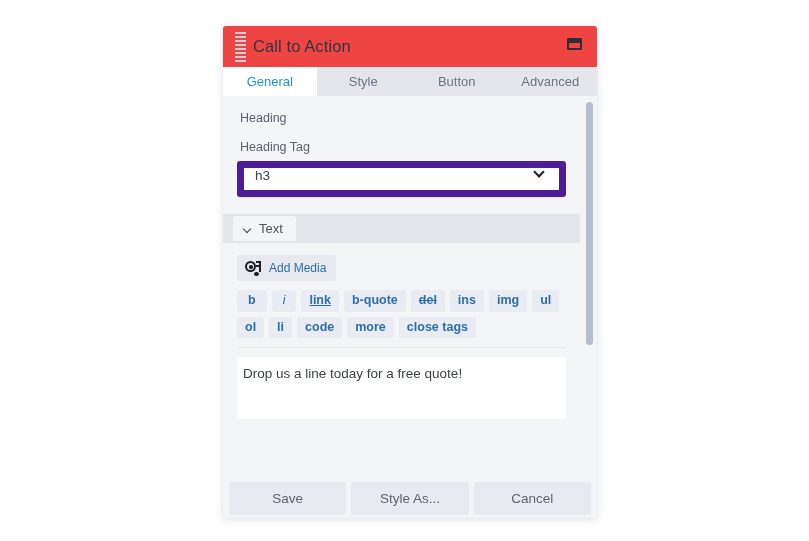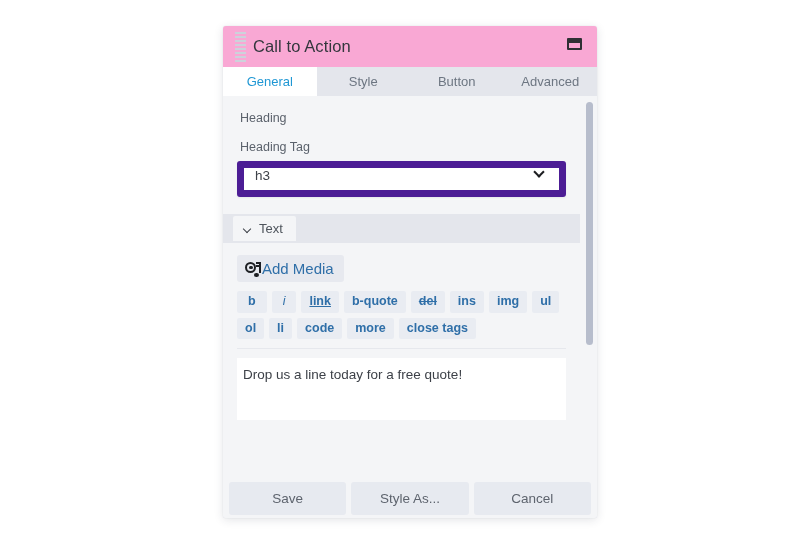--- a/index.html
+++ b/index.html
@@ -27,21 +27,21 @@
     overflow: hidden;
     display: flex;
     flex-direction: column;
   }
 
   
   .titlebar {
     position: relative;
     height: 41px;
     flex: 0 0 41px;
-    background: #f9a8d4;
+    background: #ef4444;
     display: flex;
     align-items: center;
   }
   .drag-handle {
     width: 20px;
     margin-left: 7px;
     margin-right: 3px;
     display: flex;
     flex-direction: column;
     justify-content: center;
@@ -215,24 +215,25 @@
     transform: rotate(45deg);
   }
 
   .editor-body {
     background: #f4f5f7;
     padding: 12px 14px 0 14px;
   }
   .media-btn {
     display: inline-flex;
     align-items: center;
+    gap: 7px;
     background: #e7e9ef;
     border-radius: 3px;
     padding: 5px 10px 5px 8px;
-    font-size: 15px;
+    font-size: 12px;
     color: #2f6fa8;
     cursor: pointer;
   }
   .media-icon {
     width: 17px; height: 16px;
     position: relative;
     flex: 0 0 auto;
   }
   .media-icon .cam {
     position:absolute;

